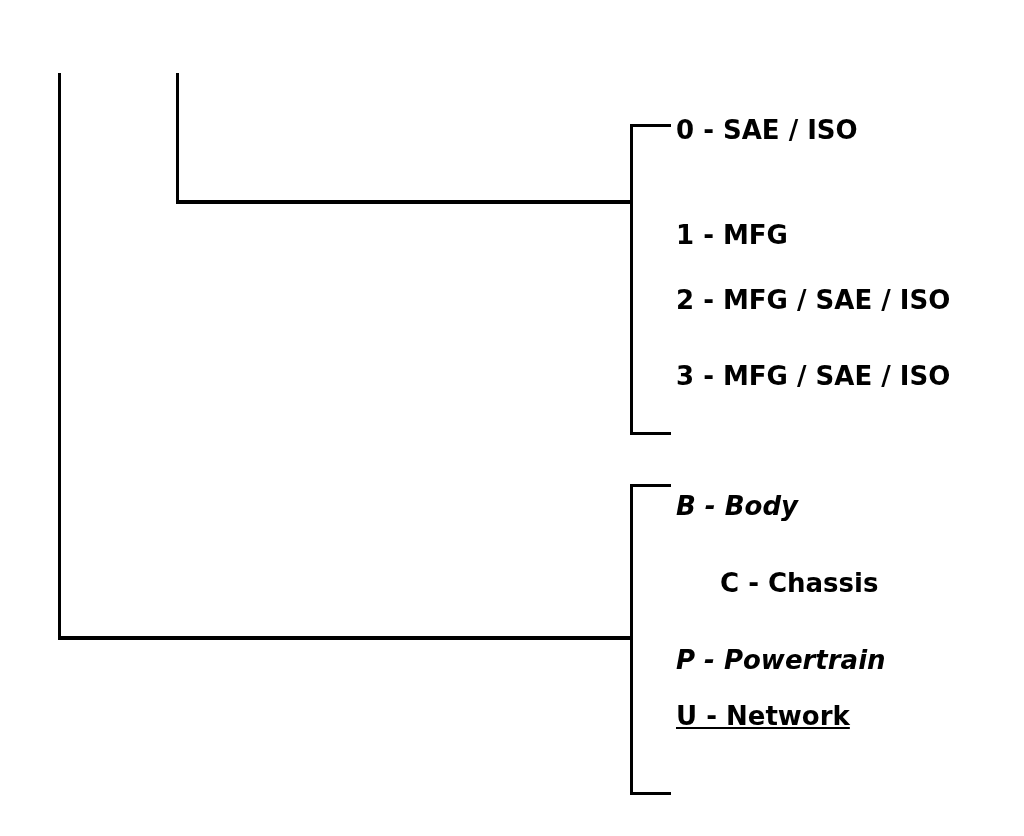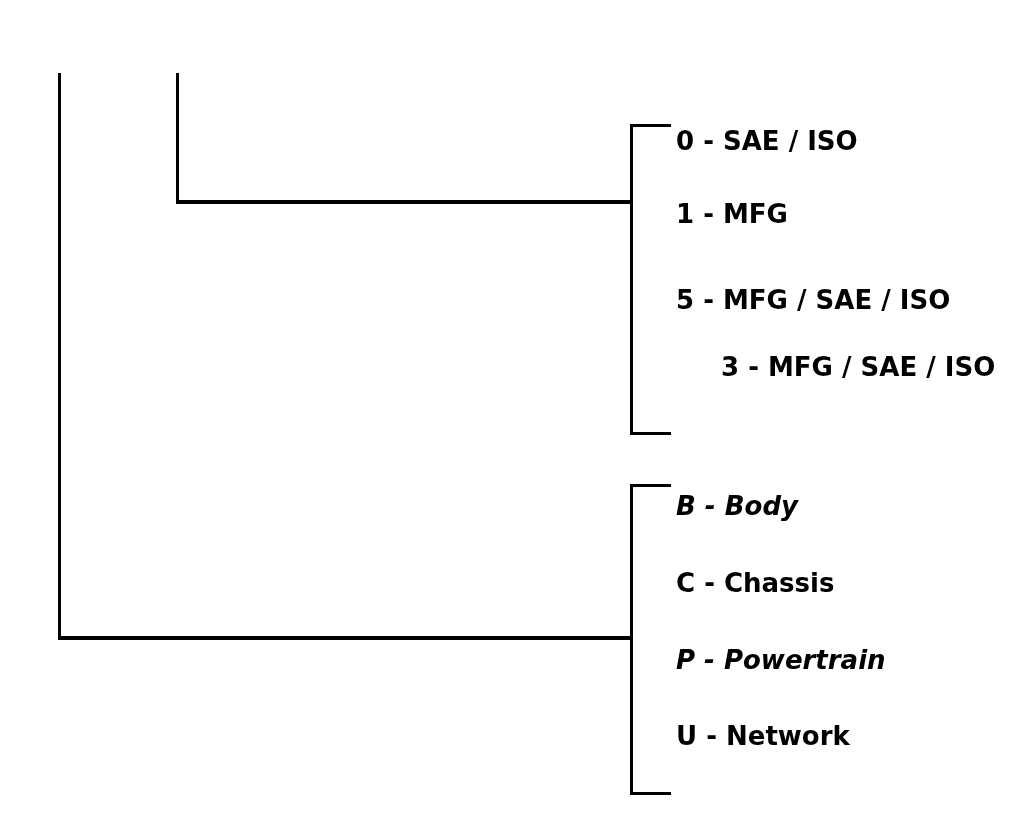--- a/index.html
+++ b/index.html
@@ -36,28 +36,28 @@
   .label {
     position: absolute;
     left: 676px;
     color: #000000;
     font-weight: bold;
     font-size: 26px;
     line-height: 26px;
     white-space: nowrap;
     letter-spacing: 0px;
   }
-  .g1-item-0 { top: 128px; text-align: center; }
-  .g1-item-1 { top: 201px; }
+  .g1-item-0 { top: 117px; text-align: center; }
+  .g1-item-1 { top: 222px; }
   .g1-item-2 { top: 287px; }
-  .g1-item-3 { top: 354px; margin-left: 45px; }
+  .g1-item-3 { top: 363px; }
   .g2-item-0 { top: 493px; font-style: italic; }
-  .g2-item-1 { top: 570px; }
+  .g2-item-1 { top: 570px; margin-left: 44px; }
   .g2-item-2 { top: 647px; font-style: italic; }
-  .g2-item-3 { top: 723px; }
+  .g2-item-3 { top: 703px; text-decoration: underline; }
 </style>
 </head>
 <body>
 
 <div>
 
   <div class="line vline1"></div>
   <div class="line hline1"></div>
 
   <div class="line vline2"></div>
@@ -66,21 +66,21 @@
   <div class="line b1-vert"></div>
   <div class="line b1-top"></div>
   <div class="line b1-bot"></div>
 
   <div class="line b2-vert"></div>
   <div class="line b2-top"></div>
   <div class="line b2-bot"></div>
 
   <div class="label g1-item-0">0 - SAE / ISO</div>
   <div class="label g1-item-1">1 - MFG</div>
-  <div class="label g1-item-2">5 - MFG / SAE / ISO</div>
+  <div class="label g1-item-2">2 - MFG / SAE / ISO</div>
   <div class="label g1-item-3">3 - MFG / SAE / ISO</div>
 
   <div class="label g2-item-0">B - Body</div>
   <div class="label g2-item-1">C - Chassis</div>
   <div class="label g2-item-2">P - Powertrain</div>
   <div class="label g2-item-3">U - Network</div>
 
 </div>
 
 </body></html>

